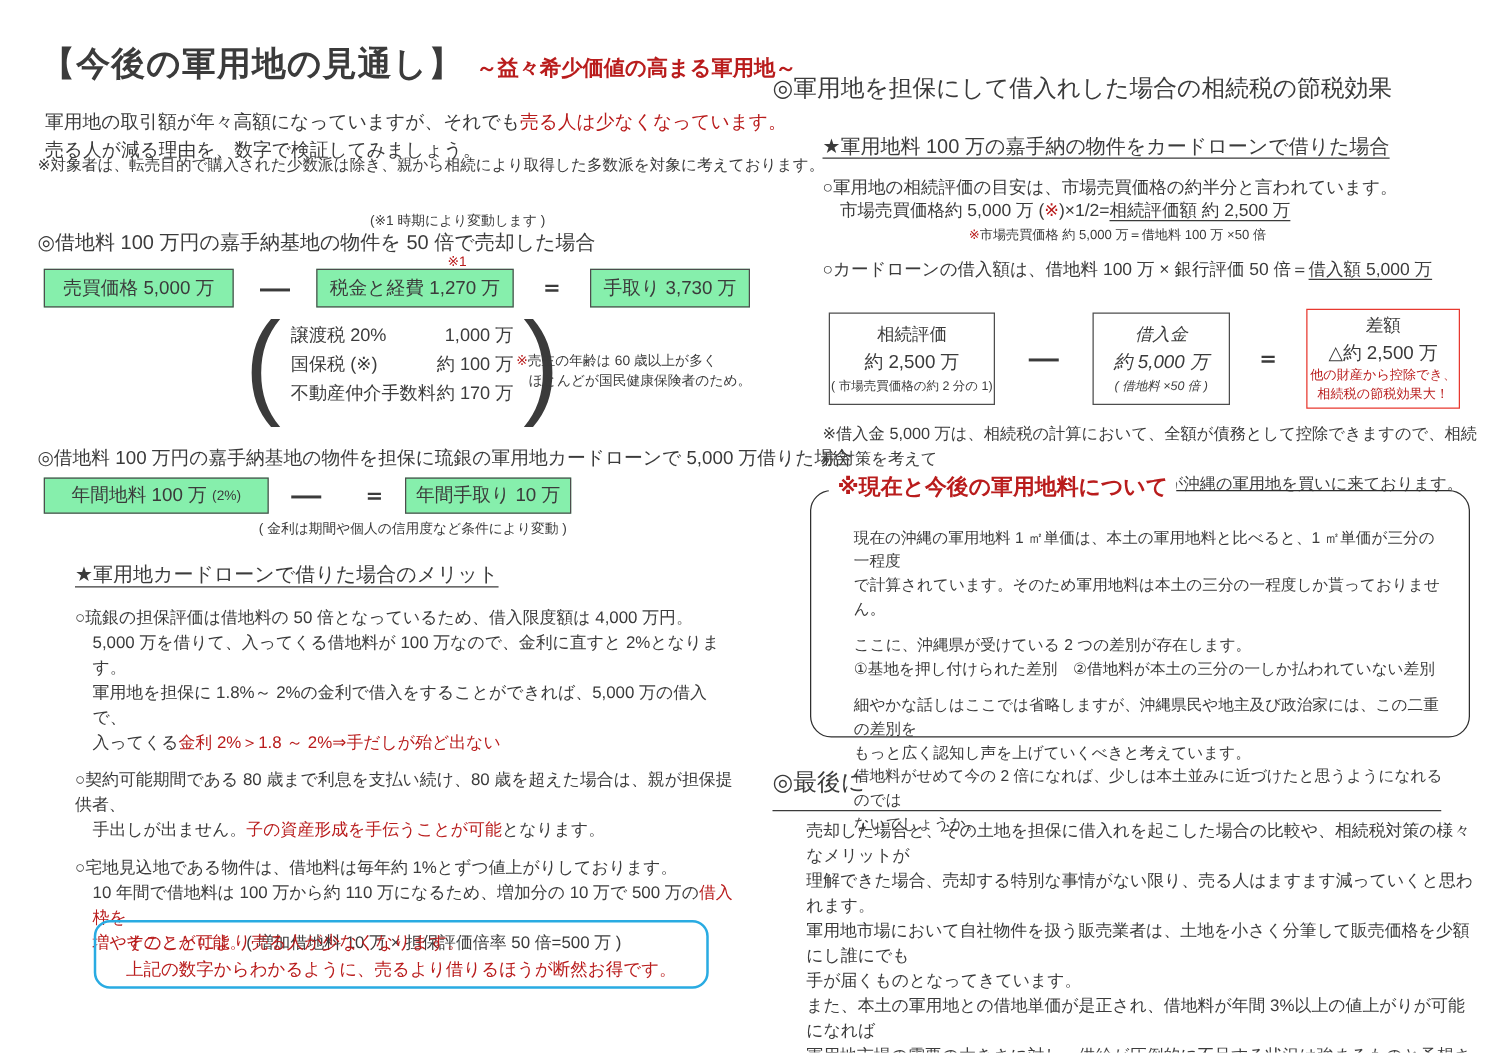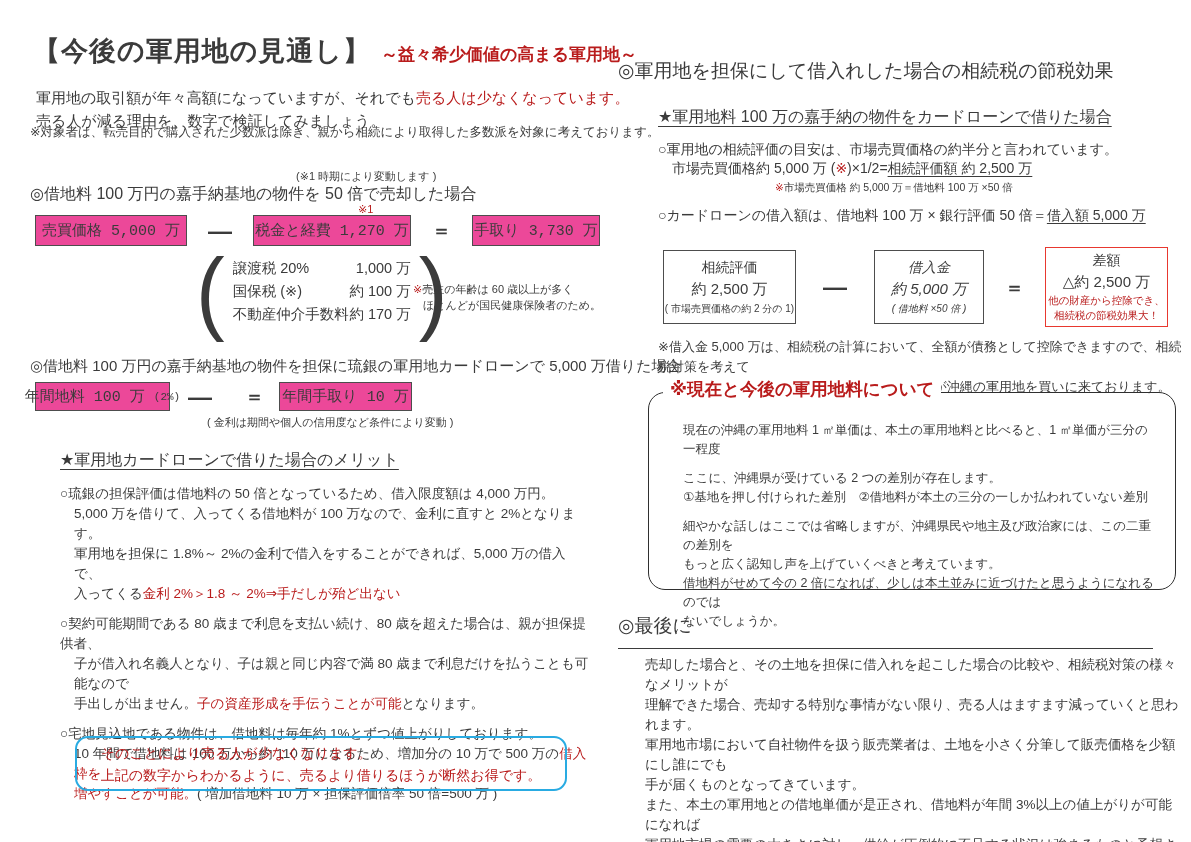--- a/index.html
+++ b/index.html
@@ -15,23 +15,23 @@
   .r { color:#b91c1c; }
   .u { text-decoration:underline; text-underline-offset:3px; }
   .page-title { font-size:27px; font-weight:bold; letter-spacing:1px; }
   .page-subtitle { font-size:17px; font-weight:bold; margin-left:10px; }
   .body-l { font-size:15px; line-height:23px; }
   .note-s { font-size:12.5px; }
   .tiny { font-size:11px; }
   .sec-head { font-size:16px; font-weight:500; }
   .sec-head2 { font-size:15px; }
   .cbox {
-    border:1.5px solid #4d4d4d; background:#ec4899;
+    border:1.5px solid #4d4d4d; background:#86efac;
     display:flex; align-items:center; justify-content:center;
-    font-size:15px; white-space:nowrap;font-family:Liberation Mono, monospace;
+    font-size:15px; white-space:nowrap;
   }
   .op { font-weight:bold; font-size:24px; line-height:1; }
   .op-eq { font-weight:bold; font-size:19px; line-height:1; }
   .bigparen { font-size:86px; font-weight:300; color:#3b3b3b;
     line-height:78px; transform:scaleY(1.08); }
   .bk-rows { display:flex; flex-direction:column; justify-content:center; gap:4px; }
   .bk-row { display:flex; justify-content:space-between; width:178px; font-size:14.5px; }
   .merit-head { font-size:16px; font-weight:500; text-decoration:underline; text-underline-offset:4px; }
   .bullets { font-size:13.5px; line-height:20px; width:530px; }
   .bullet { margin-bottom:10px; }
@@ -120,41 +120,40 @@
 </div>
 
 <div class="abs tiny" style="left:413px; top:281px; line-height:16px;">
   <div><span class="r">※</span><span class="k">売主の年齢は 60 歳以上が多く</span></div>
   <div class="k" style="margin-left:10px;">ほとんどが国民健康保険者のため。</div>
 </div>
 
 <div class="abs sec-head2 k" style="left:30px; top:357px;">◎借地料 100 万円の嘉手納基地の物件を担保に琉銀の軍用地カードローンで 5,000 万借りた場合</div>
 
 <div class="abs" style="left:35px; top:382px; display:flex; align-items:center;">
-  <div class="cbox" style="width:135px; height:29px;">
+  <div class="cbox" style="width:180px; height:29px;">
     <span>年間地料 100 万</span>&nbsp;<span style="font-size:11px;">(2%)</span>
   </div>
   <div class="op k" style="margin:0 18px;">—</div>
   <div class="op-eq k" style="margin:0 15px;">＝</div>
   <div class="cbox" style="width:133px; height:29px;">年間手取り 10 万</div>
 </div>
 <div class="abs tiny k" style="left:207px; top:415px;">( 金利は期間や個人の信用度など条件により変動 )</div>
 
 <div class="abs merit-head k" style="left:60px; top:450px;">★軍用地カードローンで借りた場合のメリット</div>
 
 <div class="abs bullets" style="left:60px; top:484px;">
   <div class="bullet">
     <div class="k">○琉銀の担保評価は借地料の 50 倍となっているため、借入限度額は 4,000 万円。</div>
     <div class="k cont">5,000 万を借りて、入ってくる借地料が 100 万なので、金利に直すと 2%となります。</div>
     <div class="k cont">軍用地を担保に 1.8%～ 2%の金利で借入をすることができれば、5,000 万の借入で、</div>
     <div class="cont"><span class="k">入ってくる</span><span class="r">金利 2%＞1.8 ～ 2%⇒手だしが殆ど出ない</span></div>
   </div>
   <div class="bullet">
     <div class="k">○契約可能期間である 80 歳まで利息を支払い続け、80 歳を超えた場合は、親が担保提供者、</div>
-    <div class="k cont">子が借入れ名義人となり、子は親と同じ内容で満 80 歳まで利息だけを払うことも可能なので</div>
     <div class="cont"><span class="k">手出しが出ません。</span><span class="r">子の資産形成を手伝うことが可能</span><span class="k">となります。</span></div>
   </div>
   <div class="bullet">
     <div class="k">○宅地見込地である物件は、借地料は毎年約 1%とずつ値上がりしております。</div>
     <div class="cont"><span class="k">10 年間で借地料は 100 万から約 110 万になるため、増加分の 10 万で 500 万の</span><span class="r">借入枠を</span></div>
     <div class="cont"><span class="r">増やすことが可能。</span><span class="k">( 増加借地料 10 万 × 担保評価倍率 50 倍=500 万 )</span></div>
   </div>
 </div>
 
 <div class="abs conclusion-box" style="left:75px; top:736px;">
@@ -203,20 +202,21 @@
 
 <div class="abs" style="left:658px; top:337px; font-size:13px; line-height:20px;">
   <div class="k">※借入金 5,000 万は、相続税の計算において、全額が債務として控除できますので、相続税対策を考えて</div>
   <div class="k" style="margin-left:13px;">本土から資産家の方から依頼を受けた税理士が沖縄の軍用地を買いに来ております。</div>
 </div>
 
 <div class="abs rent-box" style="left:648px; top:392px;">
   <div class="rent-box-title r">※現在と今後の軍用地料について</div>
   <div class="para">
     <div class="k">現在の沖縄の軍用地料 1 ㎡単価は、本土の軍用地料と比べると、1 ㎡単価が三分の一程度</div>
+    <div class="k">で計算されています。そのため軍用地料は本土の三分の一程度しか貰っておりません。</div>
   </div>
   <div class="para">
     <div class="k">ここに、沖縄県が受けている 2 つの差別が存在します。</div>
     <div class="k">①基地を押し付けられた差別　②借地料が本土の三分の一しか払われていない差別</div>
   </div>
   <div class="para">
     <div class="k">細やかな話しはここでは省略しますが、沖縄県民や地主及び政治家には、この二重の差別を</div>
     <div class="k">もっと広く認知し声を上げていくべきと考えています。</div>
     <div class="k">借地料がせめて今の 2 倍になれば、少しは本土並みに近づけたと思うようになれるのでは</div>
     <div class="k">ないでしょうか。</div>

